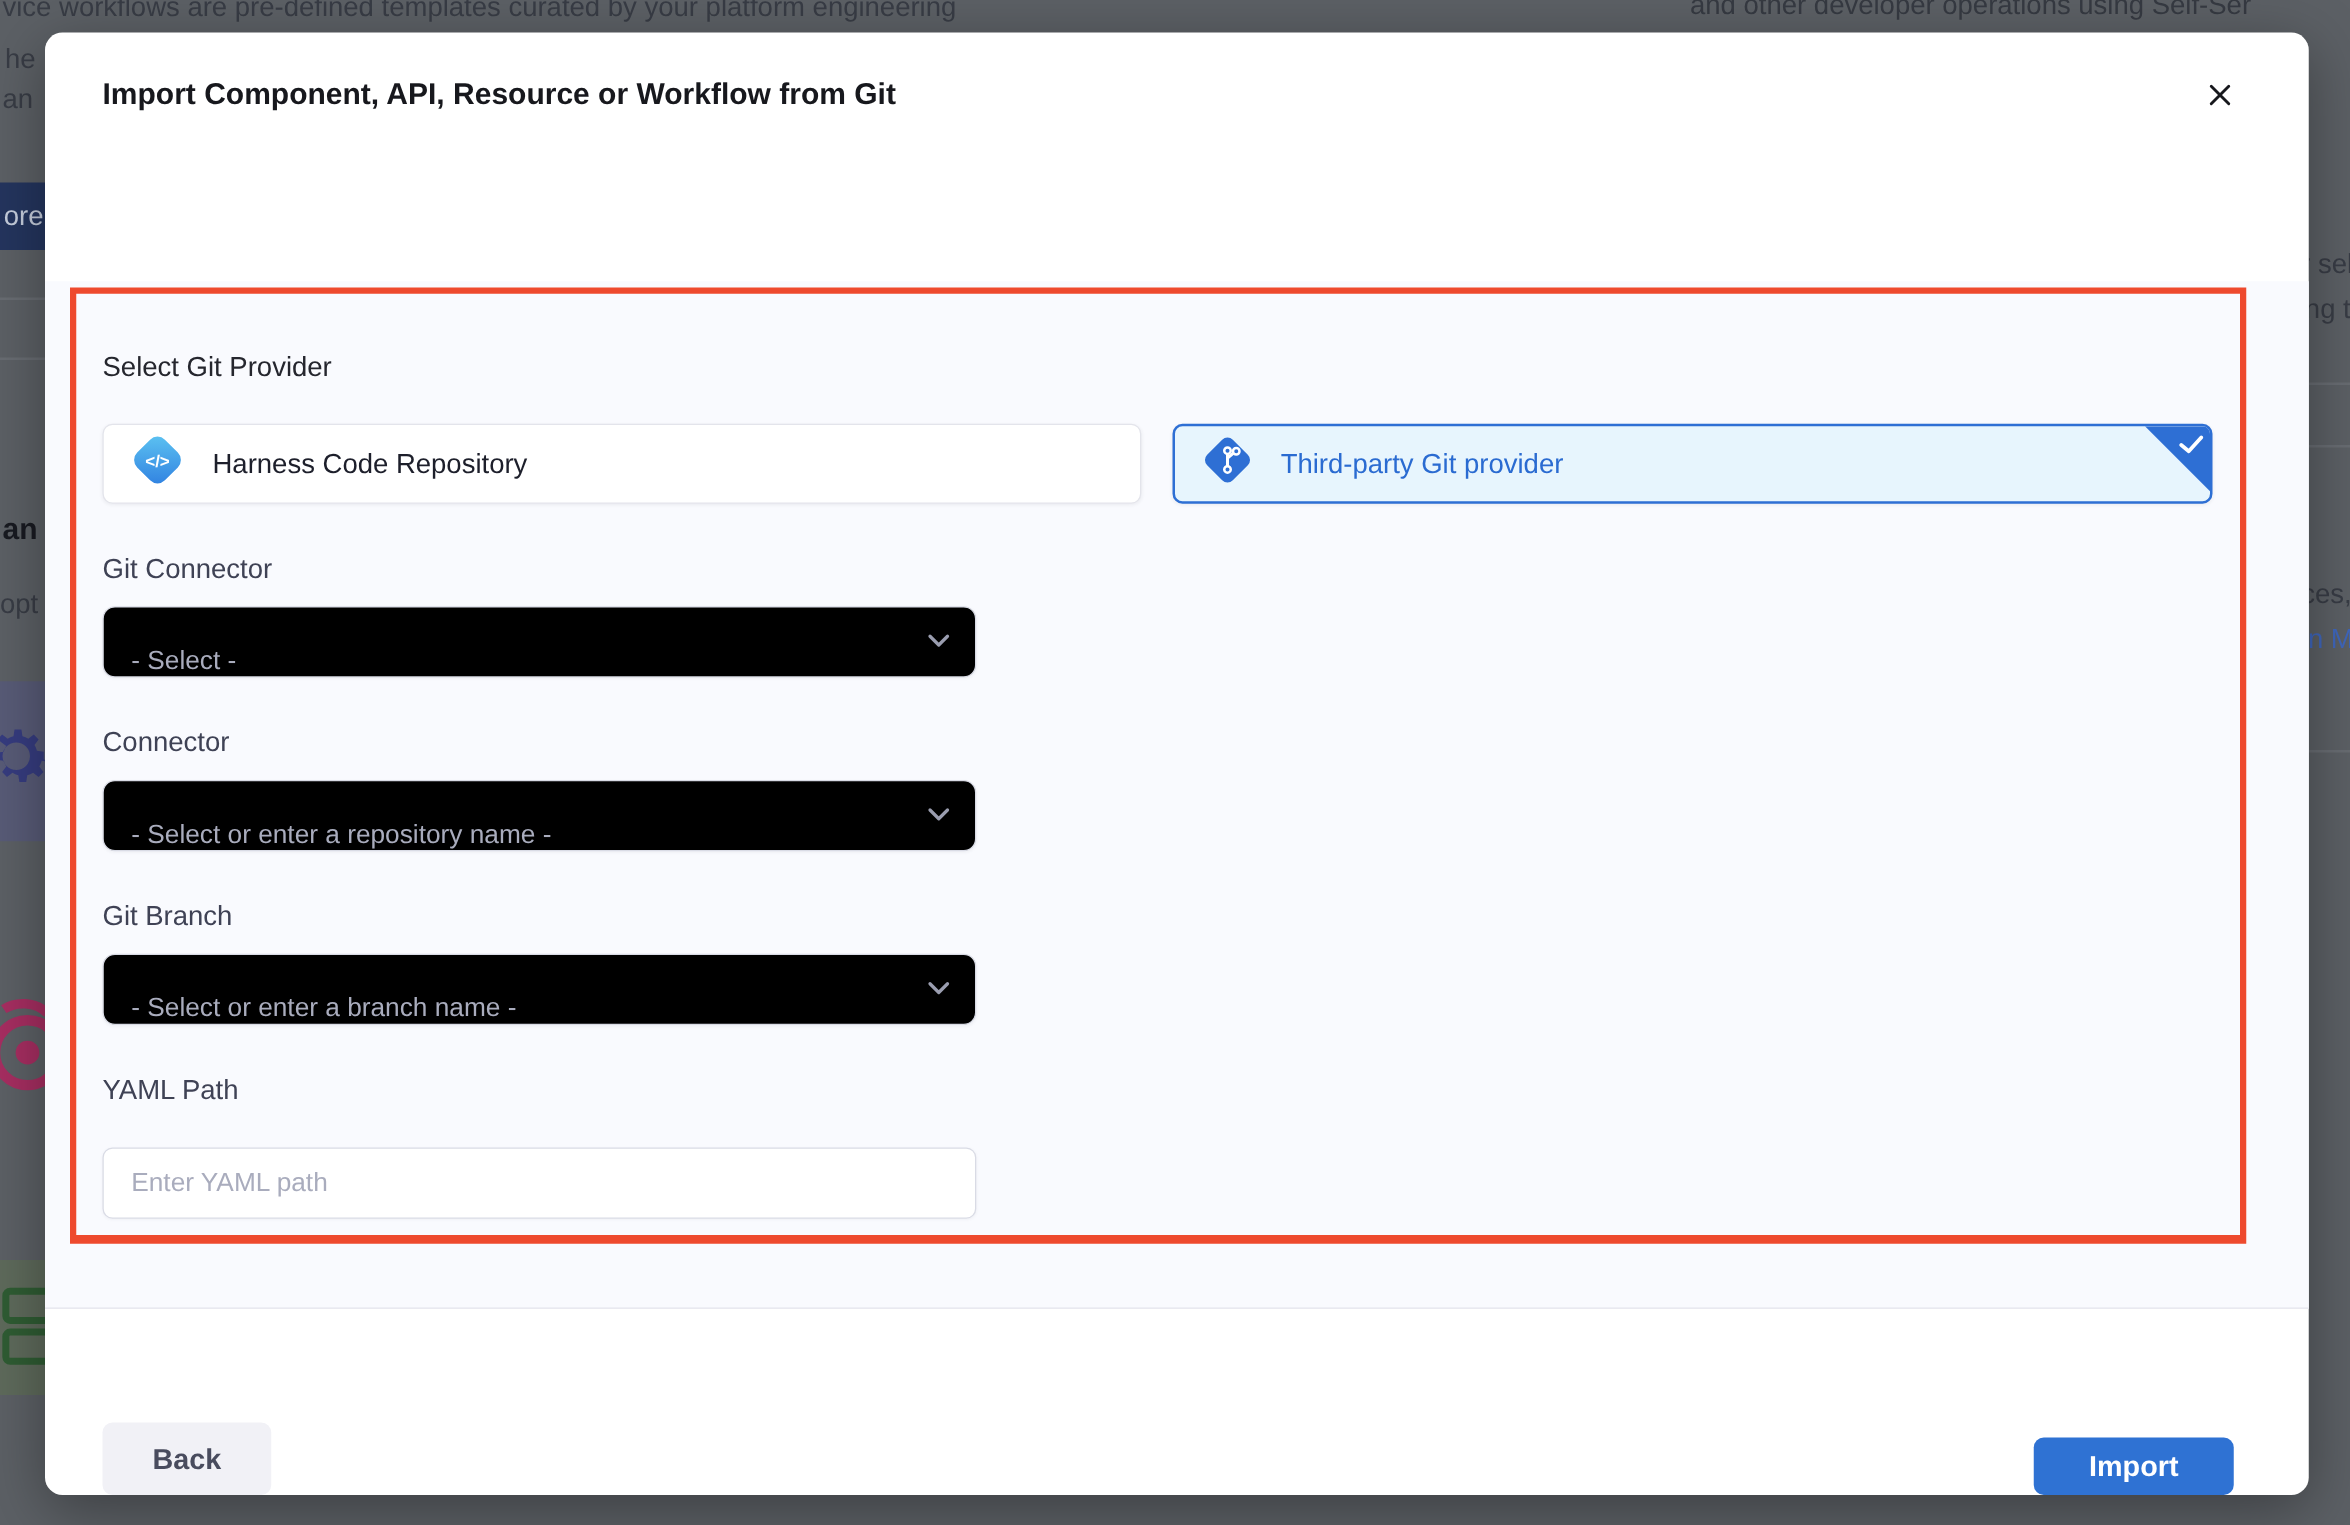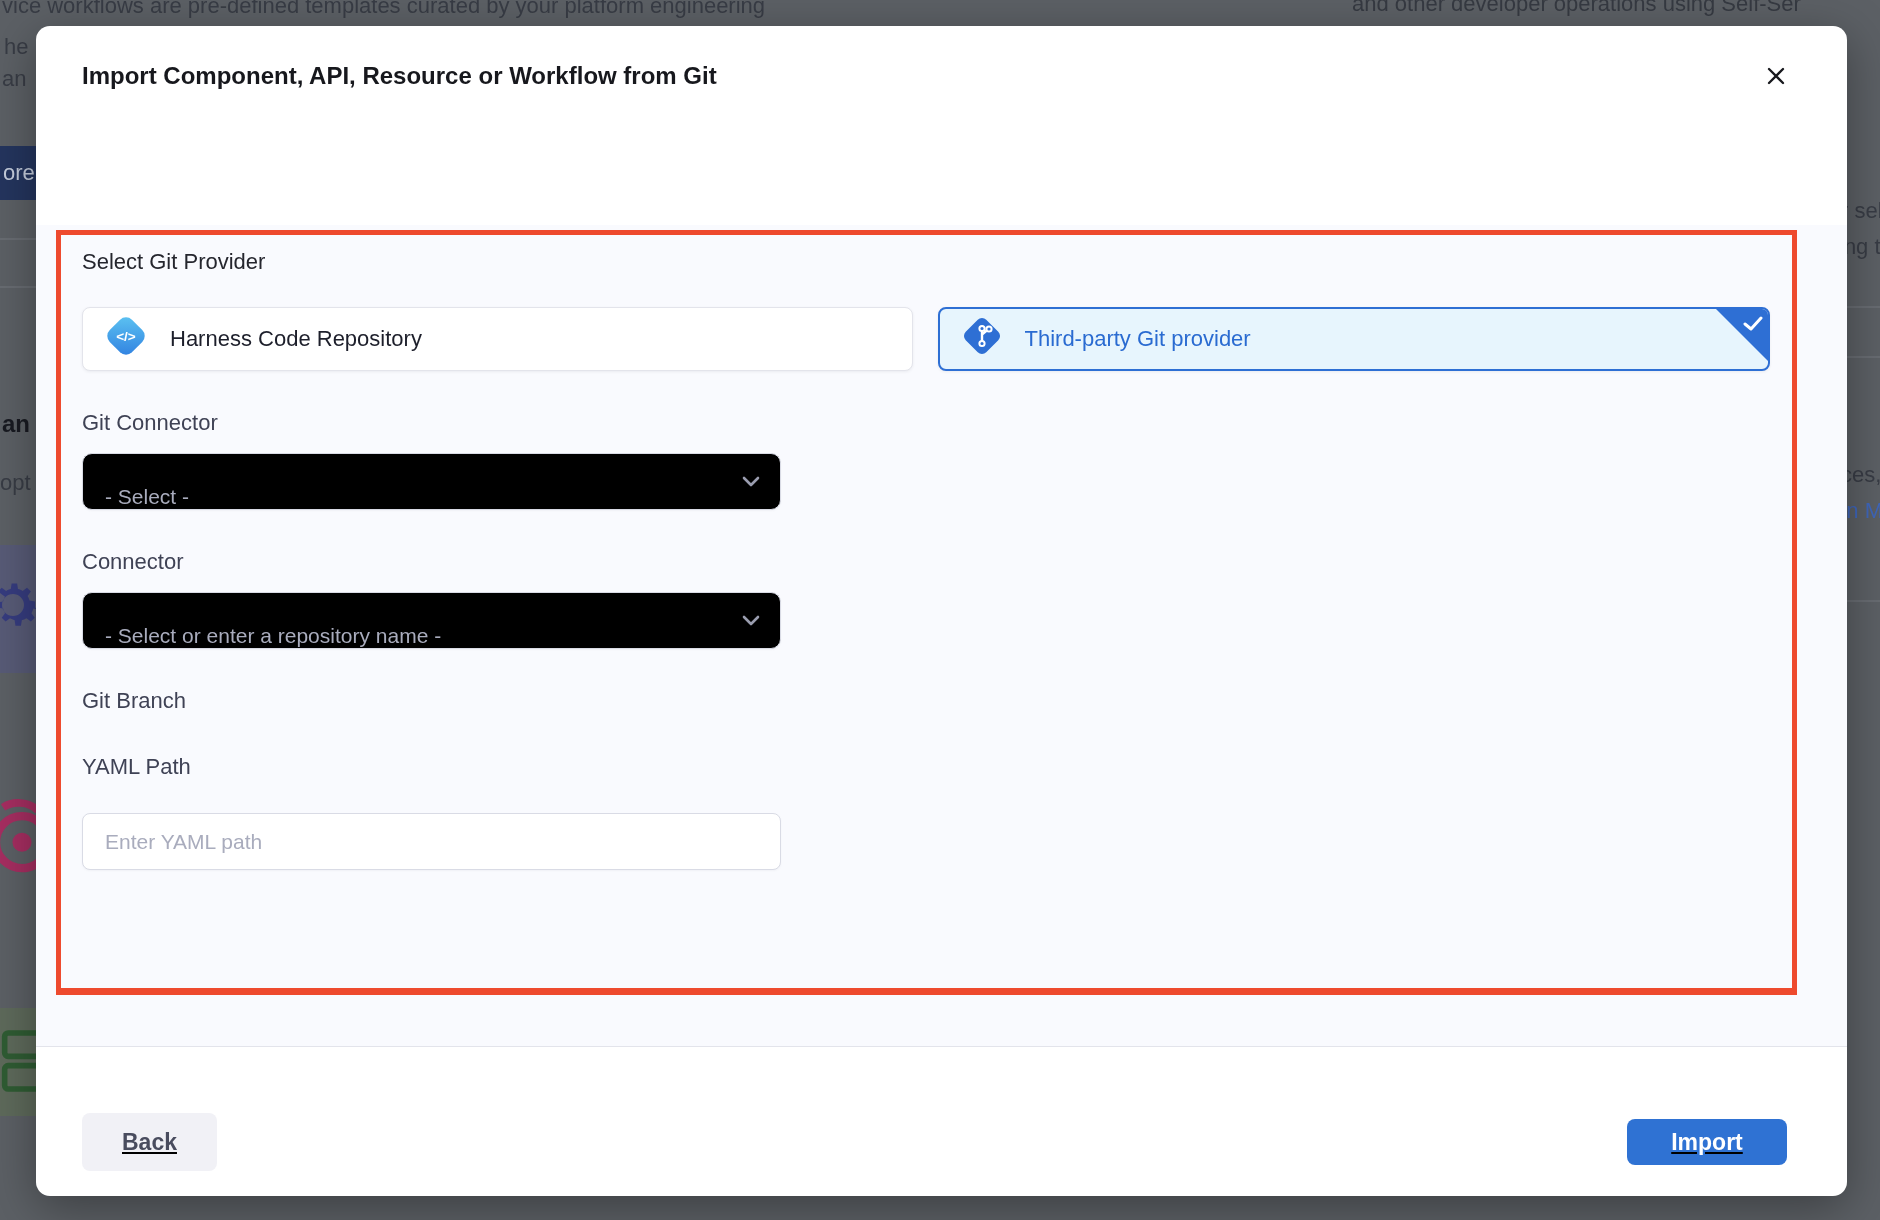--- a/index.html
+++ b/index.html
@@ -43,21 +43,21 @@
   .tabs { display:flex; gap:16px; margin:38px 0 0 39px; }
   .tab { position:relative; font-size:23px; color:#4c4f61; padding:0 18px 17px 18px; cursor:pointer;
          background:none; border:none; font-family:inherit; }
   .tab.active { color:#17181d; font-weight:700; }
   .tab.active::after { content:""; position:absolute; left:0; right:0; bottom:0; height:5px;
                        border-radius:3px; background:#2f72d3; }
 
   .content { position:absolute; left:0; top:199px; width:1811px; height:822px;
              background:#f9fafe; border-bottom:1px solid #e3e4eb; }
   .highlight-frame { position:absolute; left:20px; top:5px; width:1741px; height:765px;
-                     border:5px solid #ee4a2e; border-bottom-width:7px; padding:12px 22px 0 21px; overflow:hidden; }
+                     border:5px solid #ee4a2e; border-bottom-width:7px; padding:44px 22px 0 21px; overflow:hidden; }
 
   .group-label { font-size:22px; color:#25262e; line-height:30px; }
   .provider-row { display:flex; gap:25px; margin-top:30px; }
   .provider-card { position:relative; flex:1; height:64px; display:flex; align-items:center; gap:21px;
                    padding:0 20px; background:#ffffff; border:1px solid #e3e4eb; border-radius:8px;
                    box-shadow:0 1px 3px rgba(40,41,61,0.07); cursor:pointer; overflow:hidden;
                    font-family:inherit; font-size:22px; color:#1d1f2b; }
   .provider-card.selected { background:#e7f5fd; border:2px solid #2e6fd4; color:#2a6bd1; }
   .corner-check { position:absolute; top:0; right:0; width:0; height:0;
                   border-top:52px solid #2e6fd4; border-left:52px solid transparent; }
@@ -68,22 +68,22 @@
                 border:1.5px solid #d9dbe5; border-radius:10px; display:flex; align-items:flex-end;
                 padding:0 50px 0 22px; cursor:pointer; box-shadow:0 1px 2px rgba(96,97,112,0.06); }
   .select-box .ph { font-size:21px; color:#a9acbd; }
   .select-box .chev { position:absolute; right:20px; top:50%; transform:translateY(-50%); }
   .text-input { width:699px; height:57px; margin-top:32px; background:#fff;
                 border:1.5px solid #d9dbe5; border-radius:8px; padding:0 22px; font-size:21px;
                 color:#2b2c34; font-family:inherit; box-shadow:0 1px 2px rgba(96,97,112,0.06); }
   .text-input::placeholder { color:#a9acbd; }
 
   .footer { position:absolute; left:0; right:0; top:1021px; bottom:0;
-            display:flex; align-items:center; justify-content:space-between;
-            padding:41px 60px 0 46px;text-decoration:underline; }
+            display:flex; align-items:flex-end; justify-content:space-between;
+            padding:41px 60px 0 46px; }
   .btn-back { width:135px; height:58px; background:#f1f1f6; border:none; border-radius:8px;
               font-size:23px; font-weight:700; color:#494c5e; cursor:pointer; font-family:inherit; }
   .btn-import { width:160px; height:46px; background:#2f72d3; border:none; border-radius:8px;
                 font-size:23px; font-weight:700; color:#ffffff; cursor:pointer; font-family:inherit; }
 </style>
 </head>
 <body>
 
 <div class="screen">
 
@@ -202,20 +202,28 @@
         <div class="select-box">
           <span class="ph">- Select or enter a repository name -</span>
           <span class="chev">
             <svg width="18" height="11" viewBox="0 0 18 11">
                 <path d="M2 2 L9 9 L16 2" fill="none" stroke="#9a9daf" stroke-width="2.6" stroke-linecap="round" stroke-linejoin="round"></path>
               </svg>
           </span>
         </div>
 
         <div class="field-label">Git Branch</div>
+        <div class="select-box">
+          <span class="ph">- Select or enter a branch name -</span>
+          <span class="chev">
+            <svg width="18" height="11" viewBox="0 0 18 11">
+                <path d="M2 2 L9 9 L16 2" fill="none" stroke="#9a9daf" stroke-width="2.6" stroke-linecap="round" stroke-linejoin="round"></path>
+              </svg>
+          </span>
+        </div>
 
         <div class="field-label">YAML Path</div>
         <input class="text-input" type="text" placeholder="Enter YAML path" style="">
 
       </div>
     </div>
 
     <div class="footer">
       <button class="btn-back">Back</button>
       <button class="btn-import">Import</button>

